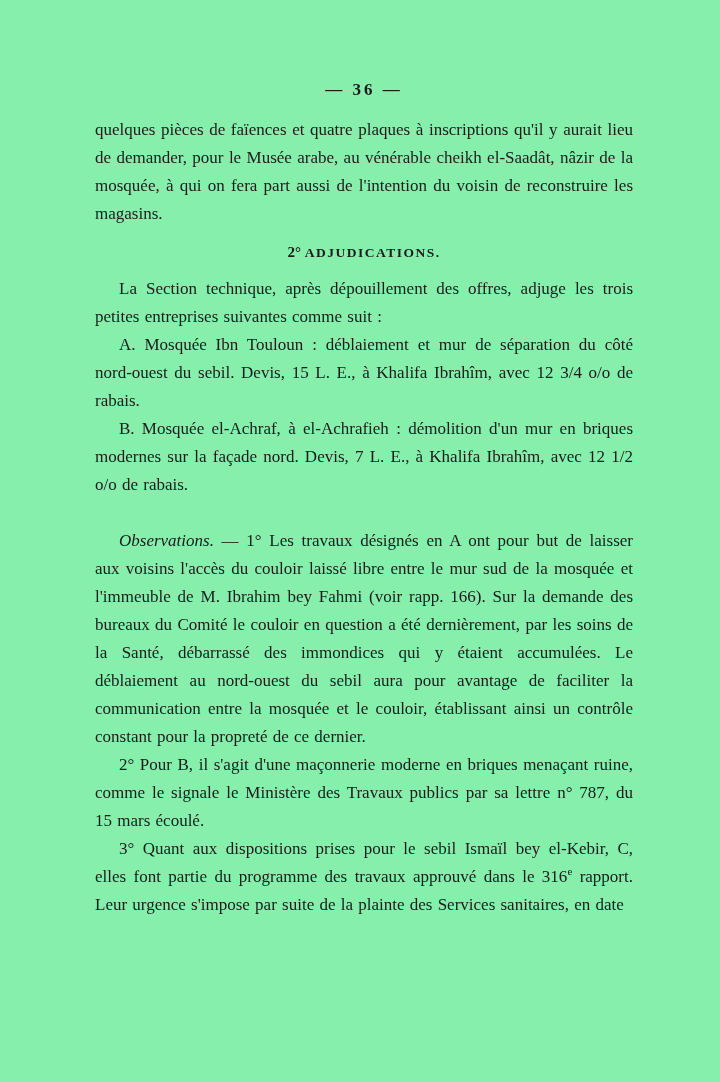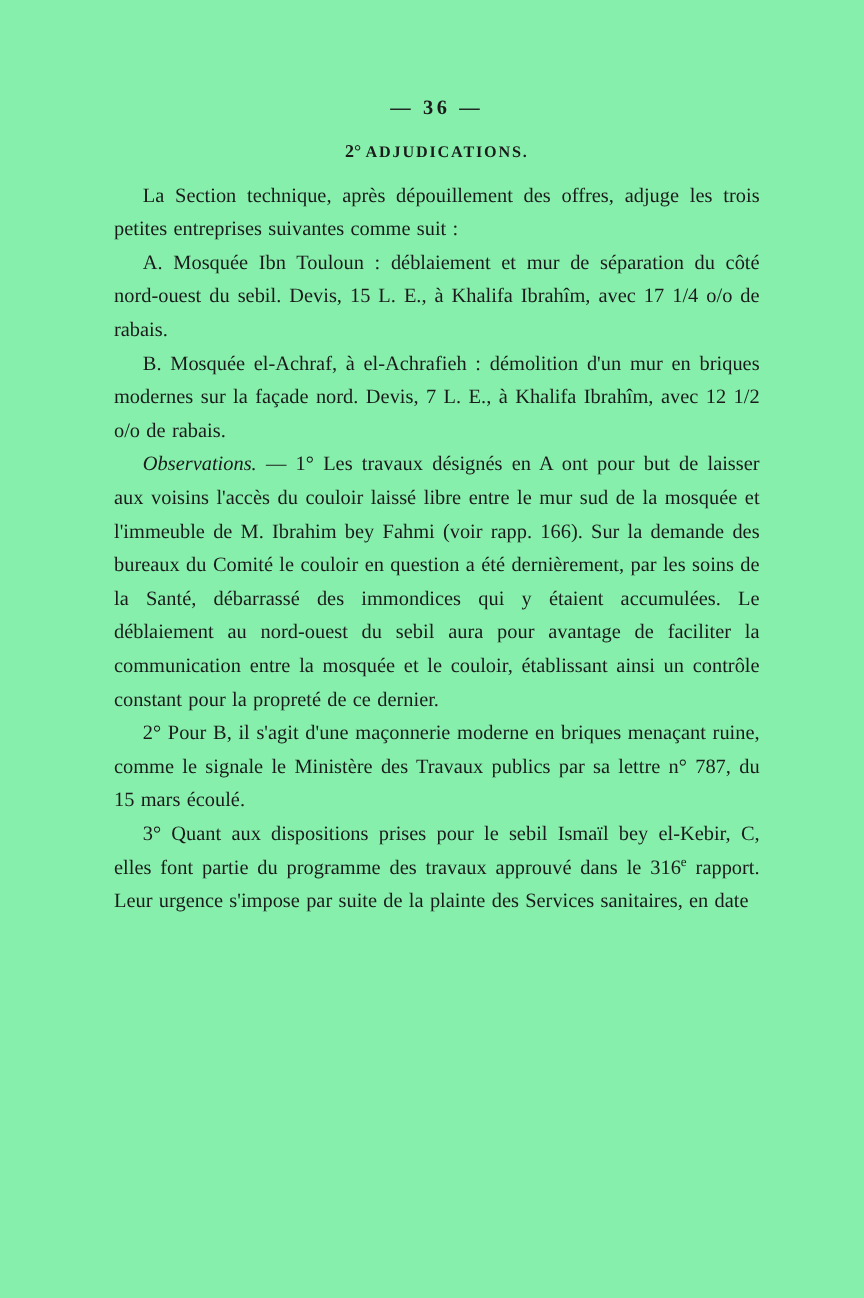--- a/index.html
+++ b/index.html
@@ -46,44 +46,46 @@
     font-weight: bold;
     font-size: 15px;
     line-height: 22px;
     text-indent: 0;
   }
   h2.section-heading .heading-title {
     font-size: 13.5px;
     letter-spacing: 1.5px;
   }
   p.obs {
+    margin-top: 28px;
   }
   em.obs-lead {
     font-style: italic;
   }
   sup {
     font-size: 11px;
     line-height: 0;
   }
 </style>
 </head>
 <body>
 
 <div class="page">
   <div class="text-block">
 
     <div class="page-number">— 36 —</div>
 
+    <p class="noindent">quelques pièces de faïences et quatre plaques à inscriptions qu'il y aurait lieu de demander, pour le Musée arabe, au vénérable cheikh el-Saadât, nâzir de la mosquée, à qui on fera part aussi de l'intention du voisin de reconstruire les magasins.</p>
 
 
     <h2 class="section-heading"><span>2°</span>&nbsp;<span class="heading-title">ADJUDICATIONS.</span></h2>
 
     <p>La Section technique, après dépouillement des offres, adjuge les trois petites entreprises suivantes comme suit :</p>
 
-    <p>A. Mosquée Ibn Touloun : déblaiement et mur de séparation du côté nord-ouest du sebil. Devis, 15 L. E., à Khalifa Ibrahîm, avec 17 1/4 o/o de rabais.</p>
+    <p>A. Mosquée Ibn Touloun : déblaiement et mur de séparation du côté nord-ouest du sebil. Devis, 15 L. E., à Khalifa Ibrahîm, avec 12 3/4 o/o de rabais.</p>
 
     <p>B. Mosquée el-Achraf, à el-Achrafieh : démolition d'un mur en briques modernes sur la façade nord. Devis, 7 L. E., à Khalifa Ibrahîm, avec 12 1/2 o/o de rabais.</p>
 
 
     <p class="obs"><em class="obs-lead">Observations.</em><span> — </span><span>1° Les travaux désignés en A ont pour but de laisser aux voisins l'accès du couloir laissé libre entre le mur sud de la mosquée et l'immeuble de M. Ibrahim bey Fahmi (voir rapp. 166). Sur la demande des bureaux du Comité le couloir en question a été dernièrement, par les soins de la Santé, débarrassé des immondices qui y étaient accumulées. Le déblaiement au nord-ouest du sebil aura pour avantage de faciliter la communication entre la mosquée et le couloir, établissant ainsi un contrôle constant pour la propreté de ce dernier.</span></p>
 
     <p>2° Pour B, il s'agit d'une maçonnerie moderne en briques menaçant ruine, comme le signale le Ministère des Travaux publics par sa lettre n° 787, du 15 mars écoulé.</p>
 
 
     <p><span>3° Quant aux dispositions prises pour le sebil Ismaïl bey el-Kebir, C, elles font partie du programme des travaux approuvé dans le 316</span><sup>e</sup><span> rapport. Leur urgence s'impose par suite de la plainte des Services sanitaires, en date</span></p>

